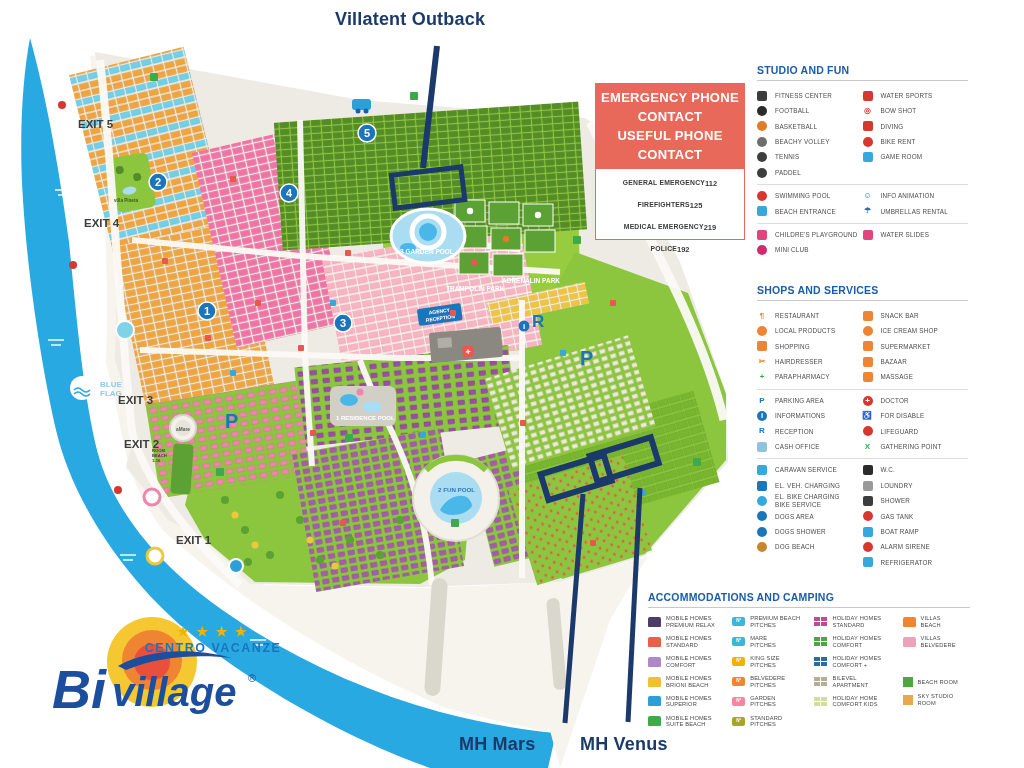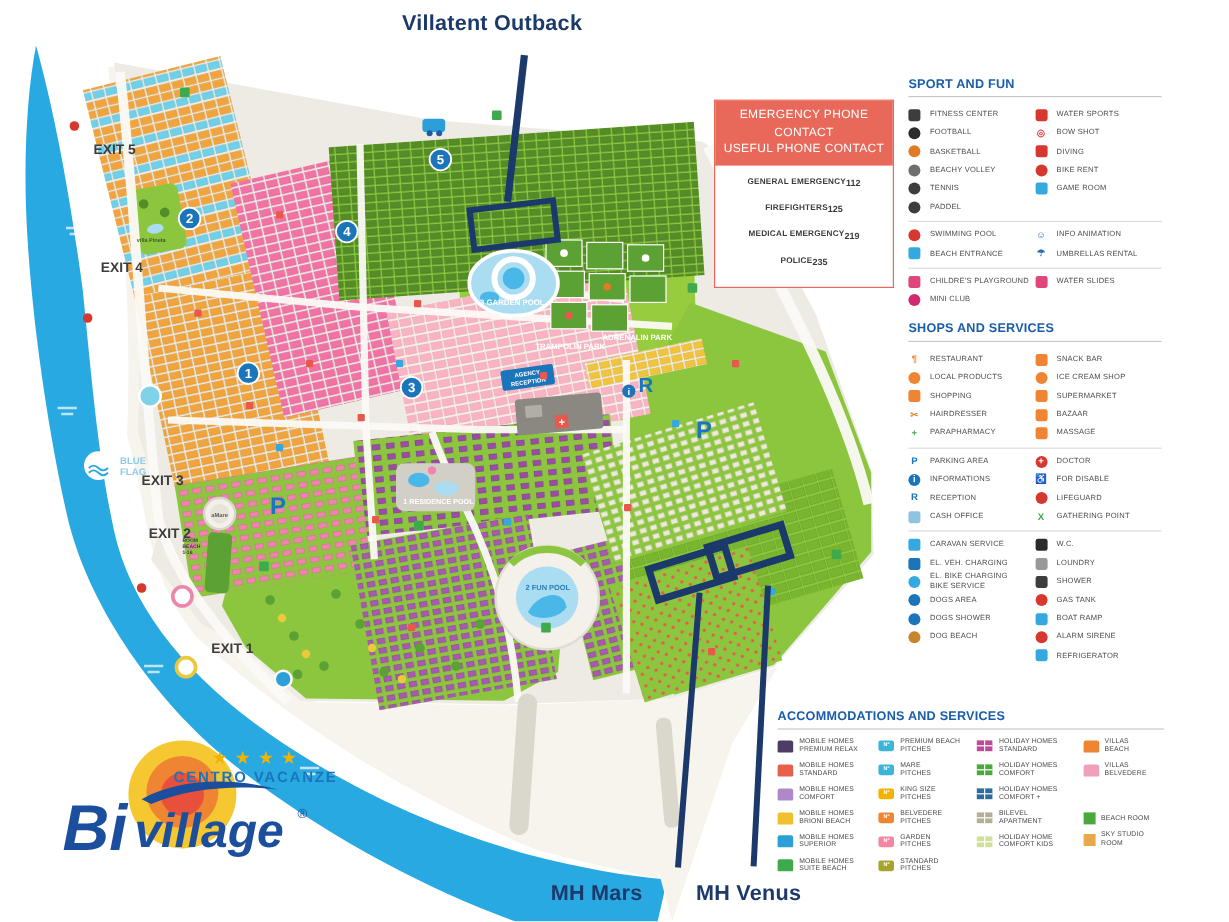--- a/index.html
+++ b/index.html
@@ -7,39 +7,39 @@
        font-family:"Liberation Sans",sans-serif;}
   #map-svg{position:absolute;left:0;top:0;}
   svg text{font-family:"Liberation Sans",sans-serif;}
 
   
   .anno{position:absolute;font-weight:bold;font-size:18px;color:#1b3a6b;letter-spacing:.2px;}
 
   
   .ebox{position:absolute;left:595px;top:83px;width:150px;height:157px;background:#fff;
         border:1px solid #e8695a;box-sizing:border-box;}
-  .ebox-head{background:#e8695a;color:#fff;text-align:center;font-weight:normal;
-             font-size:10px;line-height:1.45;padding:5px 2px;letter-spacing:.3px;}
+  .ebox-head{background:#e8695a;color:#fff;text-align:center;font-weight:bold;
+             font-size:13px;line-height:1.45;padding:5px 2px;letter-spacing:.3px;}
   .ebox-rows{padding:10px 9px 0 9px;}
   .ebox-row{display:flex;justify-content:center;margin-bottom:13px;}
   .ebox-label{font-size:6.8px;font-weight:bold;color:#3a3a3a;letter-spacing:.2px;}
   .ebox-num{font-size:7.5px;font-weight:bold;color:#3a3a3a;}
 
   
   .legend{position:absolute;left:757px;top:64px;width:211px;}
   .l-title{font-size:10.5px;font-weight:bold;color:#1a5dab;letter-spacing:.2px;
            border-bottom:1px solid #c9c9c9;padding-bottom:4px;margin-bottom:4px;}
   .l-group{display:flex;padding:3px 0 4px 0;}
   .l-group.rule{border-bottom:1px solid #ddd;}
   .l-col{width:50%;box-sizing:border-box;}
   .l-item{display:flex;align-items:center;gap:8px;min-height:15.4px;}
   .l-icon{width:10px;height:10px;flex:0 0 10px;display:flex;align-items:center;
           justify-content:center;font-size:8px;font-weight:bold;line-height:1;}
   .l-label{font-size:6.3px;line-height:1.2;color:#4a4a4a;letter-spacing:.2px;white-space:pre-line;}
-  .mt{margin-top:6px;}
+  .mt{margin-top:22px;}
 
   
   .acc{position:absolute;left:648px;top:591px;width:322px;}
   .acc-cols{display:flex;gap:9px;margin-top:7px;}
   .acc-col{display:flex;flex-direction:column;}
   .acc-c1{width:78px;}.acc-c2{width:76px;}.acc-c3{width:82px;}.acc-c4{width:70px;}
   .acc-item{display:flex;align-items:center;gap:5px;margin-bottom:6.5px;}
   .acc-icon{width:13px;height:9px;flex:0 0 13px;display:flex;align-items:center;
             justify-content:center;color:#fff;font-size:4.5px;font-weight:bold;line-height:1;}
   .acc-icon[data-kind="home"]{border-radius:2px 2px 1px 1px;height:10px;}
@@ -386,27 +386,27 @@
         <span class="ebox-num">125</span>
       </div>
 
       <div class="ebox-row">
         <span class="ebox-label">MEDICAL EMERGENCY</span>
         <span class="ebox-num">219</span>
       </div>
 
       <div class="ebox-row">
         <span class="ebox-label">POLICE</span>
-        <span class="ebox-num">235</span>
+        <span class="ebox-num">192</span>
       </div>
     </div>
 </div>
 
 <div class="legend">
-  <div class="l-title">SPORT AND FUN</div>
+  <div class="l-title">STUDIO AND FUN</div>
 
   <div class="l-group rule">
     <div class="l-col">
 
         <div class="l-item">
           <span class="l-icon" style="background-color: rgb(61, 61, 61); color: rgb(255, 255, 255); border-radius: 2px;"></span>
           <span class="l-label">FITNESS CENTER</span>
         </div>
 
         <div class="l-item">
@@ -686,21 +686,21 @@
 
         <div class="l-item">
           <span class="l-icon" style="background-color: rgb(53, 168, 224); color: rgb(255, 255, 255); border-radius: 2px;"></span>
           <span class="l-label">REFRIGERATOR</span>
         </div>
       </div>
   </div>
 </div>
 
 <div class="acc">
-  <div class="l-title">ACCOMMODATIONS AND SERVICES</div>
+  <div class="l-title">ACCOMMODATIONS AND CAMPING</div>
   <div class="acc-cols">
     <div class="acc-col acc-c1">
 
         <div class="acc-item">
           <span class="acc-icon" data-kind="home" style="background-color: rgb(75, 61, 102);"></span>
           <span class="acc-label">MOBILE HOMES
 PREMIUM RELAX</span>
         </div>
 
         <div class="acc-item">

